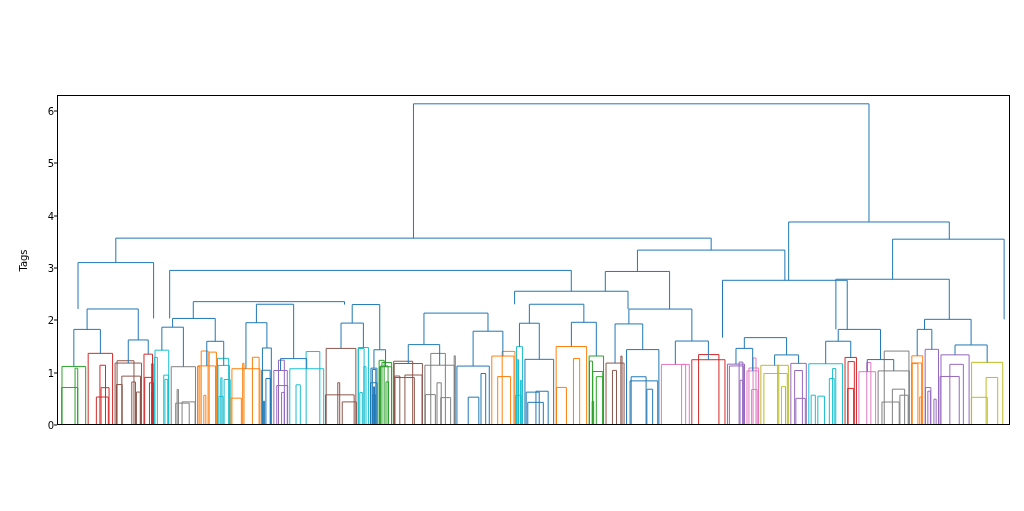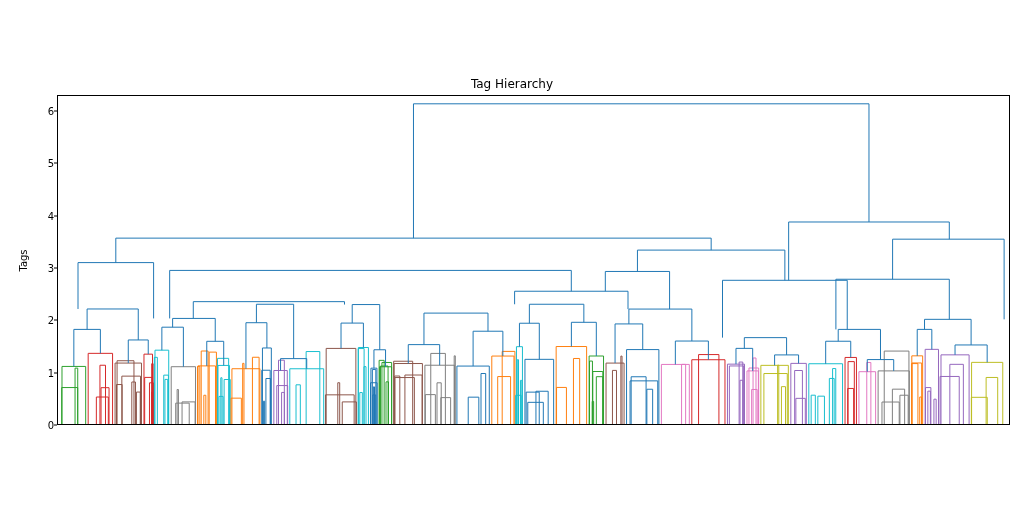--- a/index.html
+++ b/index.html
@@ -72,21 +72,20 @@
     left: 0; top: 0;
     width: 100%;
     height: 100%;
   }
 </style>
 </head>
 <body>
 
 <div class="figure">
 
-  <div class="title">Tag Hierarchy</div>
 
   <div class="ylabel">
     <span>Tags</span>
   </div>
 
   <div class="ytick" style="top:425px">0</div>
   <div class="ytick" style="top:372.6px">1</div>
   <div class="ytick" style="top:320.2px">2</div>
   <div class="ytick" style="top:267.9px">3</div>
   <div class="ytick" style="top:215.5px">4</div>

